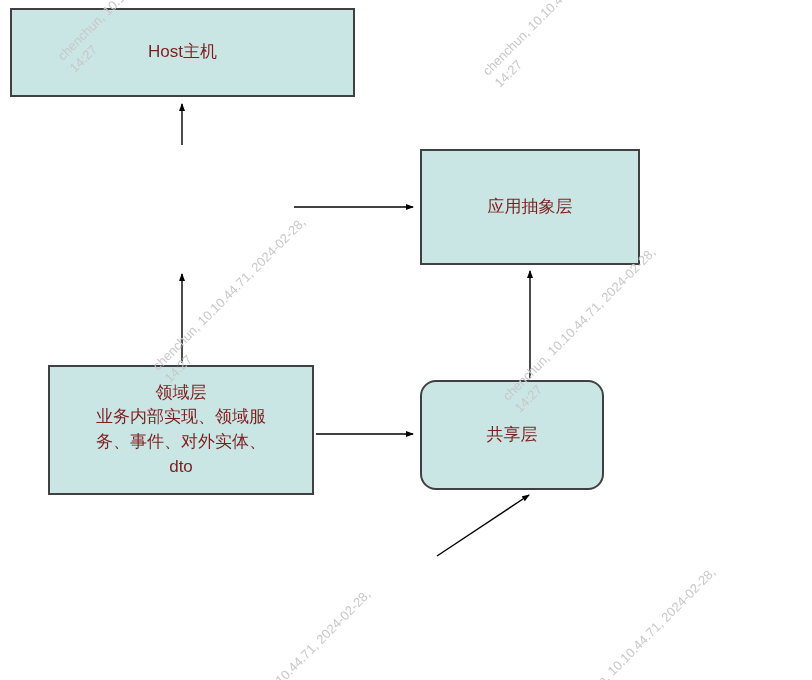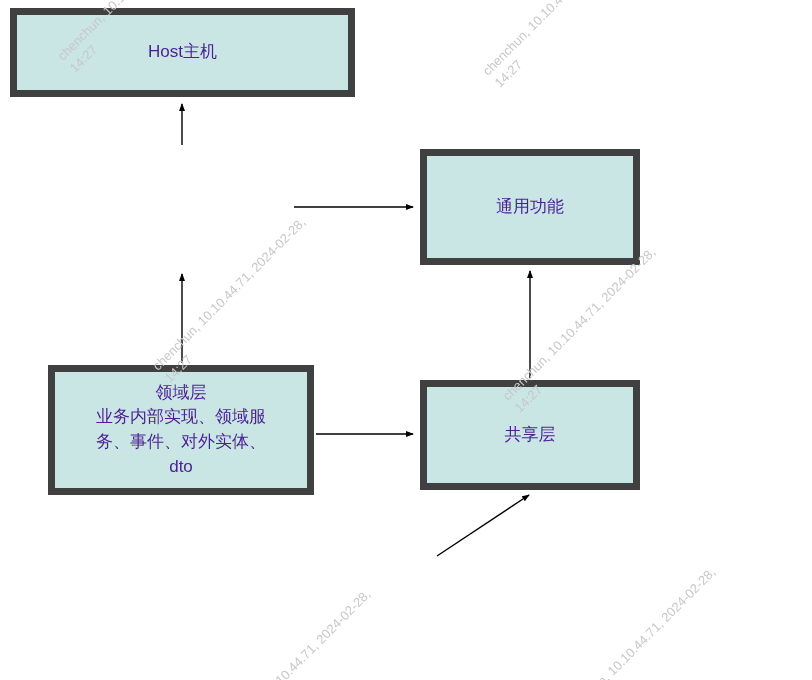--- a/index.html
+++ b/index.html
@@ -11,37 +11,37 @@
   #canvas {
     position: relative;
     width: 812px;
     height: 680px;
     background: #ffffff;
     overflow: hidden;
   }
   .box {
     position: absolute;
     background: #c9e6e4;
-    border: 7px solid #404040;
+    border: 2px solid #404040;
     display: flex;
     align-items: center;
     justify-content: center;
     text-align: center;
     white-space: pre-line;
     font-size: 17px;
     line-height: 1.45;
-    color: #4c1d95;
+    color: #7f1d1d;
     z-index: 2;
     box-sizing: border-box;
   }
   #box-host            { left: 10px;  top: 8px;   width: 345px; height: 89px;  }
   #box-application     { left: 72px;  top: 146px; width: 220px; height: 122px; }
   #box-app-abstraction { left: 420px; top: 149px; width: 220px; height: 116px; }
   #box-domain          { left: 48px;  top: 365px; width: 266px; height: 130px; }
-  #box-shared          { left: 420px; top: 380px; width: 220px; height: 110px; }
+  #box-shared          { left: 420px; top: 380px; width: 184px; height: 110px; border-radius: 16px; }
   #box-infrastructure  { left: 78px;  top: 557px; width: 625px; height: 110px; }
 
   #arrow-layer {
     position: absolute;
     left: 0; top: 0;
     width: 812px;
     height: 680px;
     z-index: 3;
     pointer-events: none;
   }
@@ -64,21 +64,21 @@
   #wm-6 { left: 645px; top: 650px; }
 </style>
 </head>
 <body>
 
 <div id="canvas">
 
   <div class="box" id="box-host">Host主机</div>
 
 
-  <div class="box" id="box-app-abstraction">通用功能</div>
+  <div class="box" id="box-app-abstraction">应用抽象层</div>
 
   <div class="box" id="box-domain">领域层
 业务内部实现、领域服
 务、事件、对外实体、
 dto</div>
 
   <div class="box" id="box-shared">共享层</div>
 
 
   <svg id="arrow-layer" viewBox="0 0 812 680" xmlns="http://www.w3.org/2000/svg">

